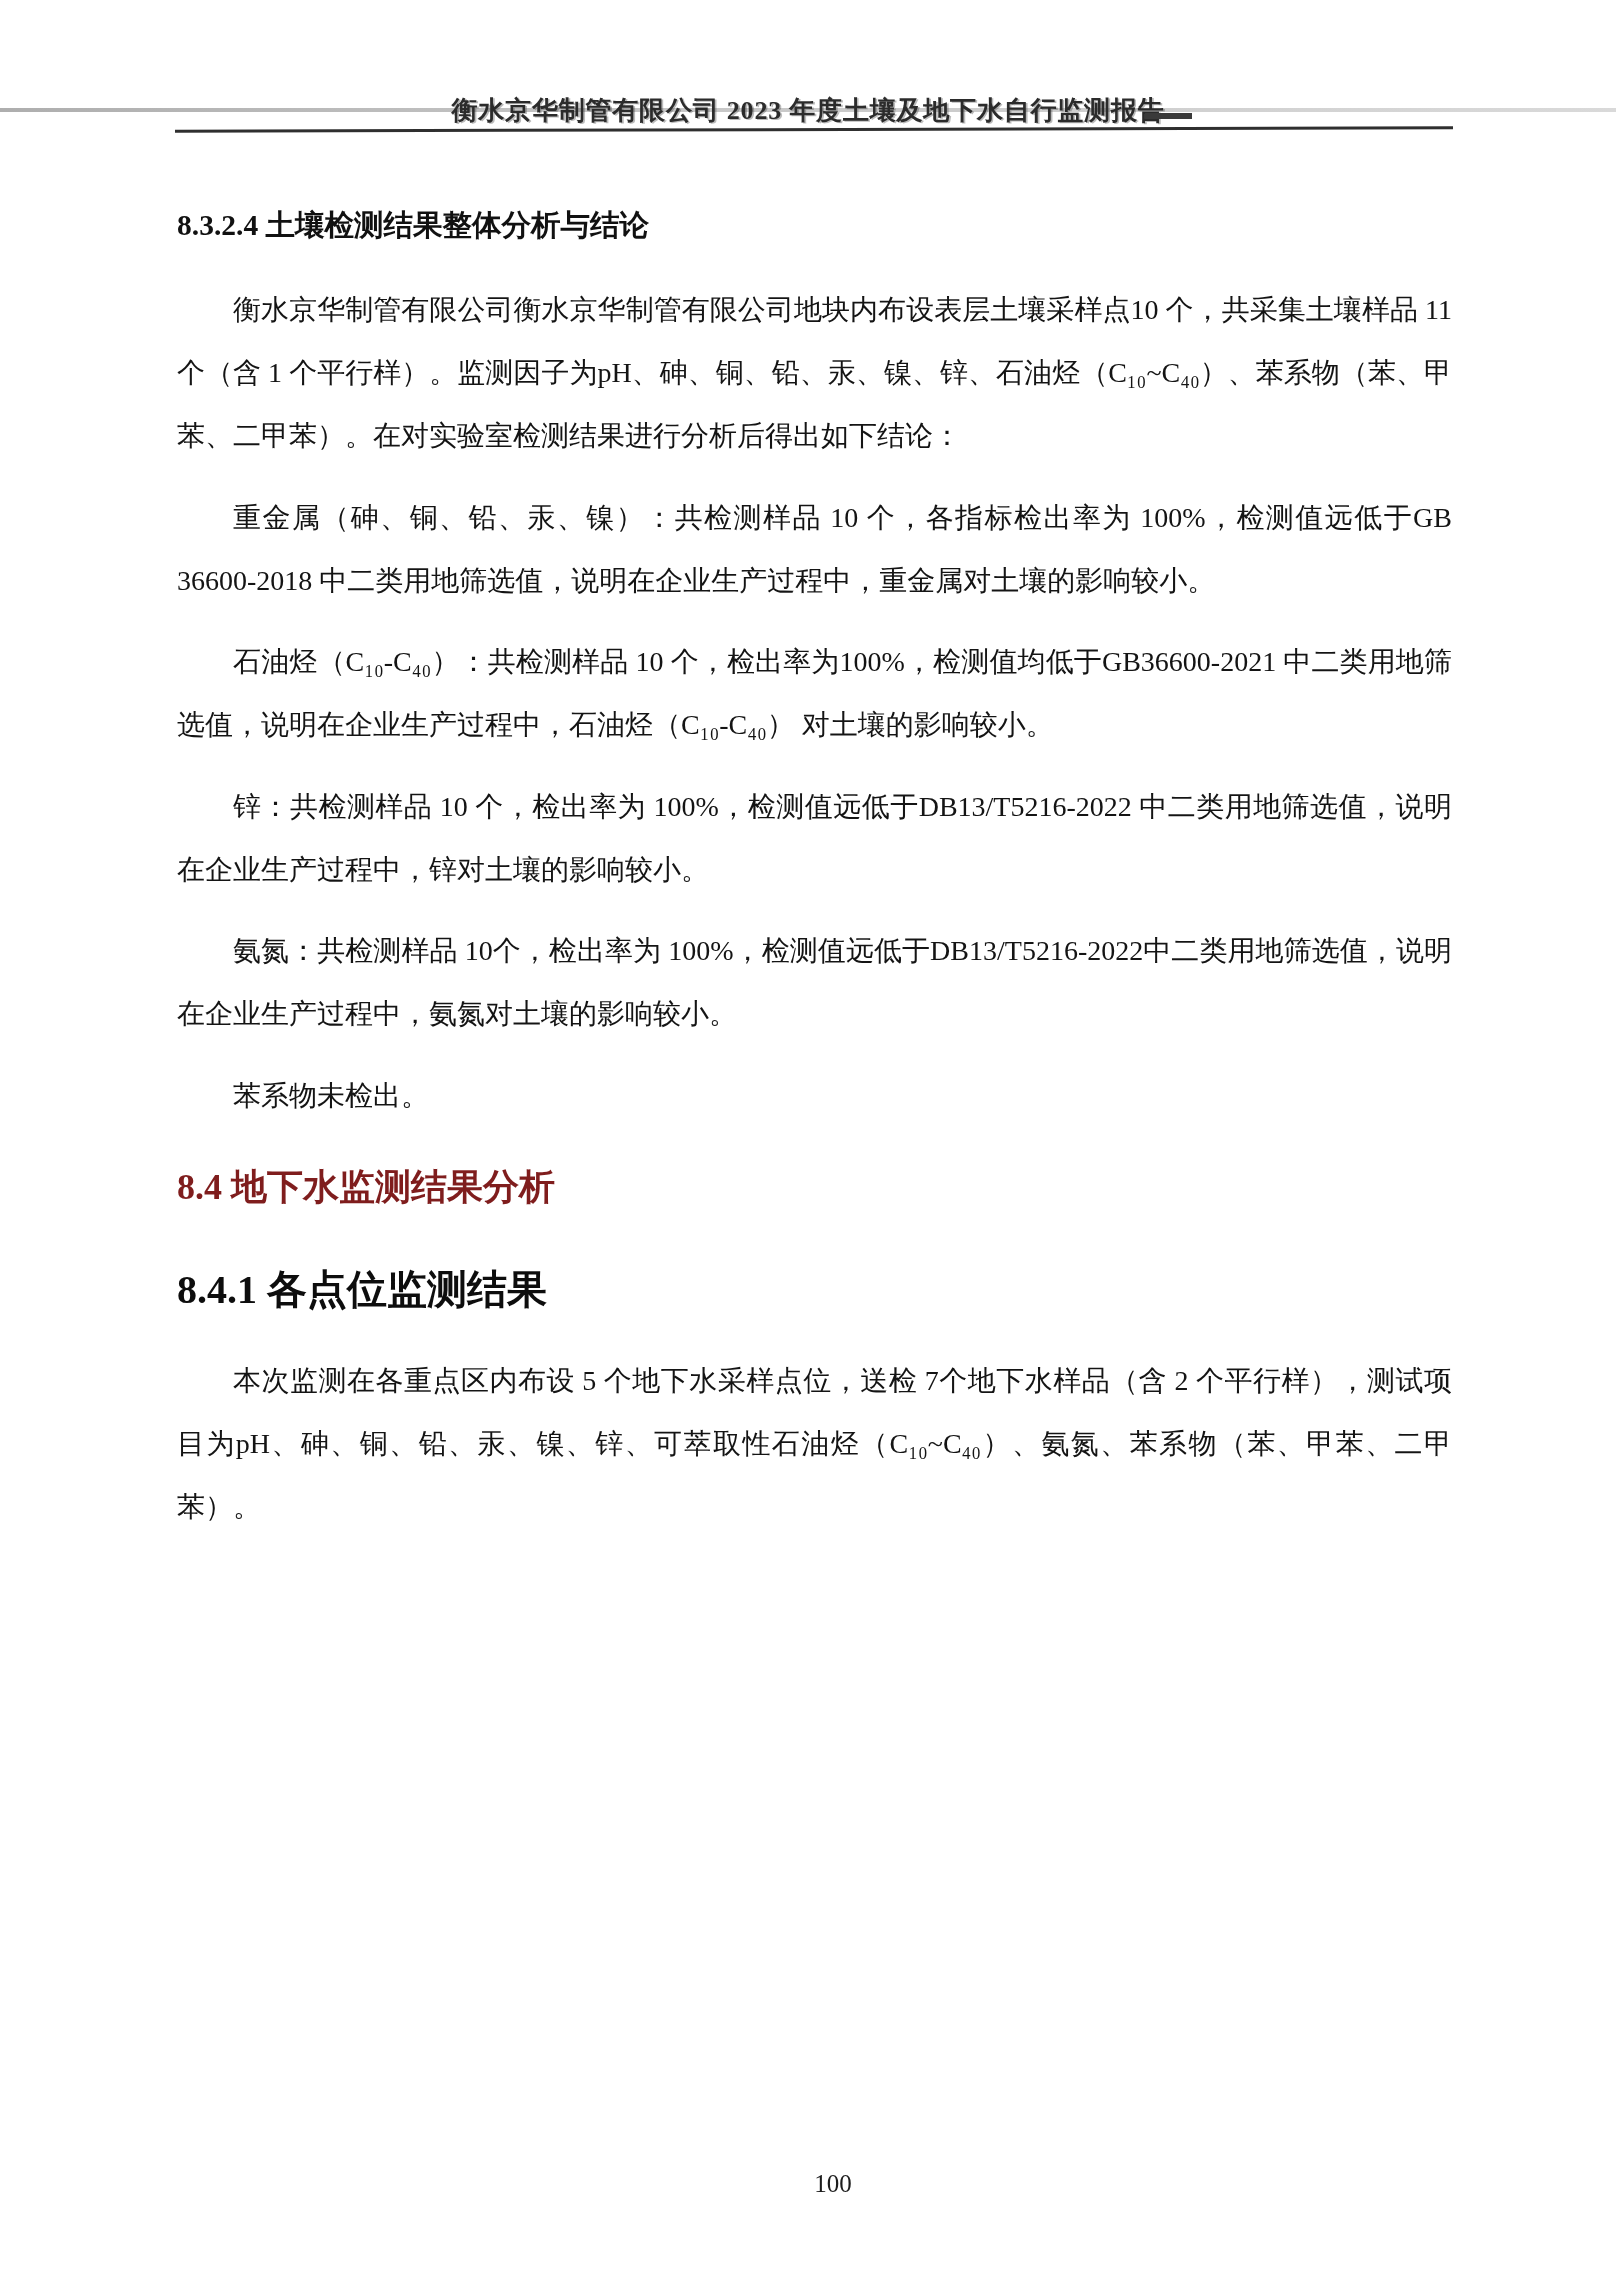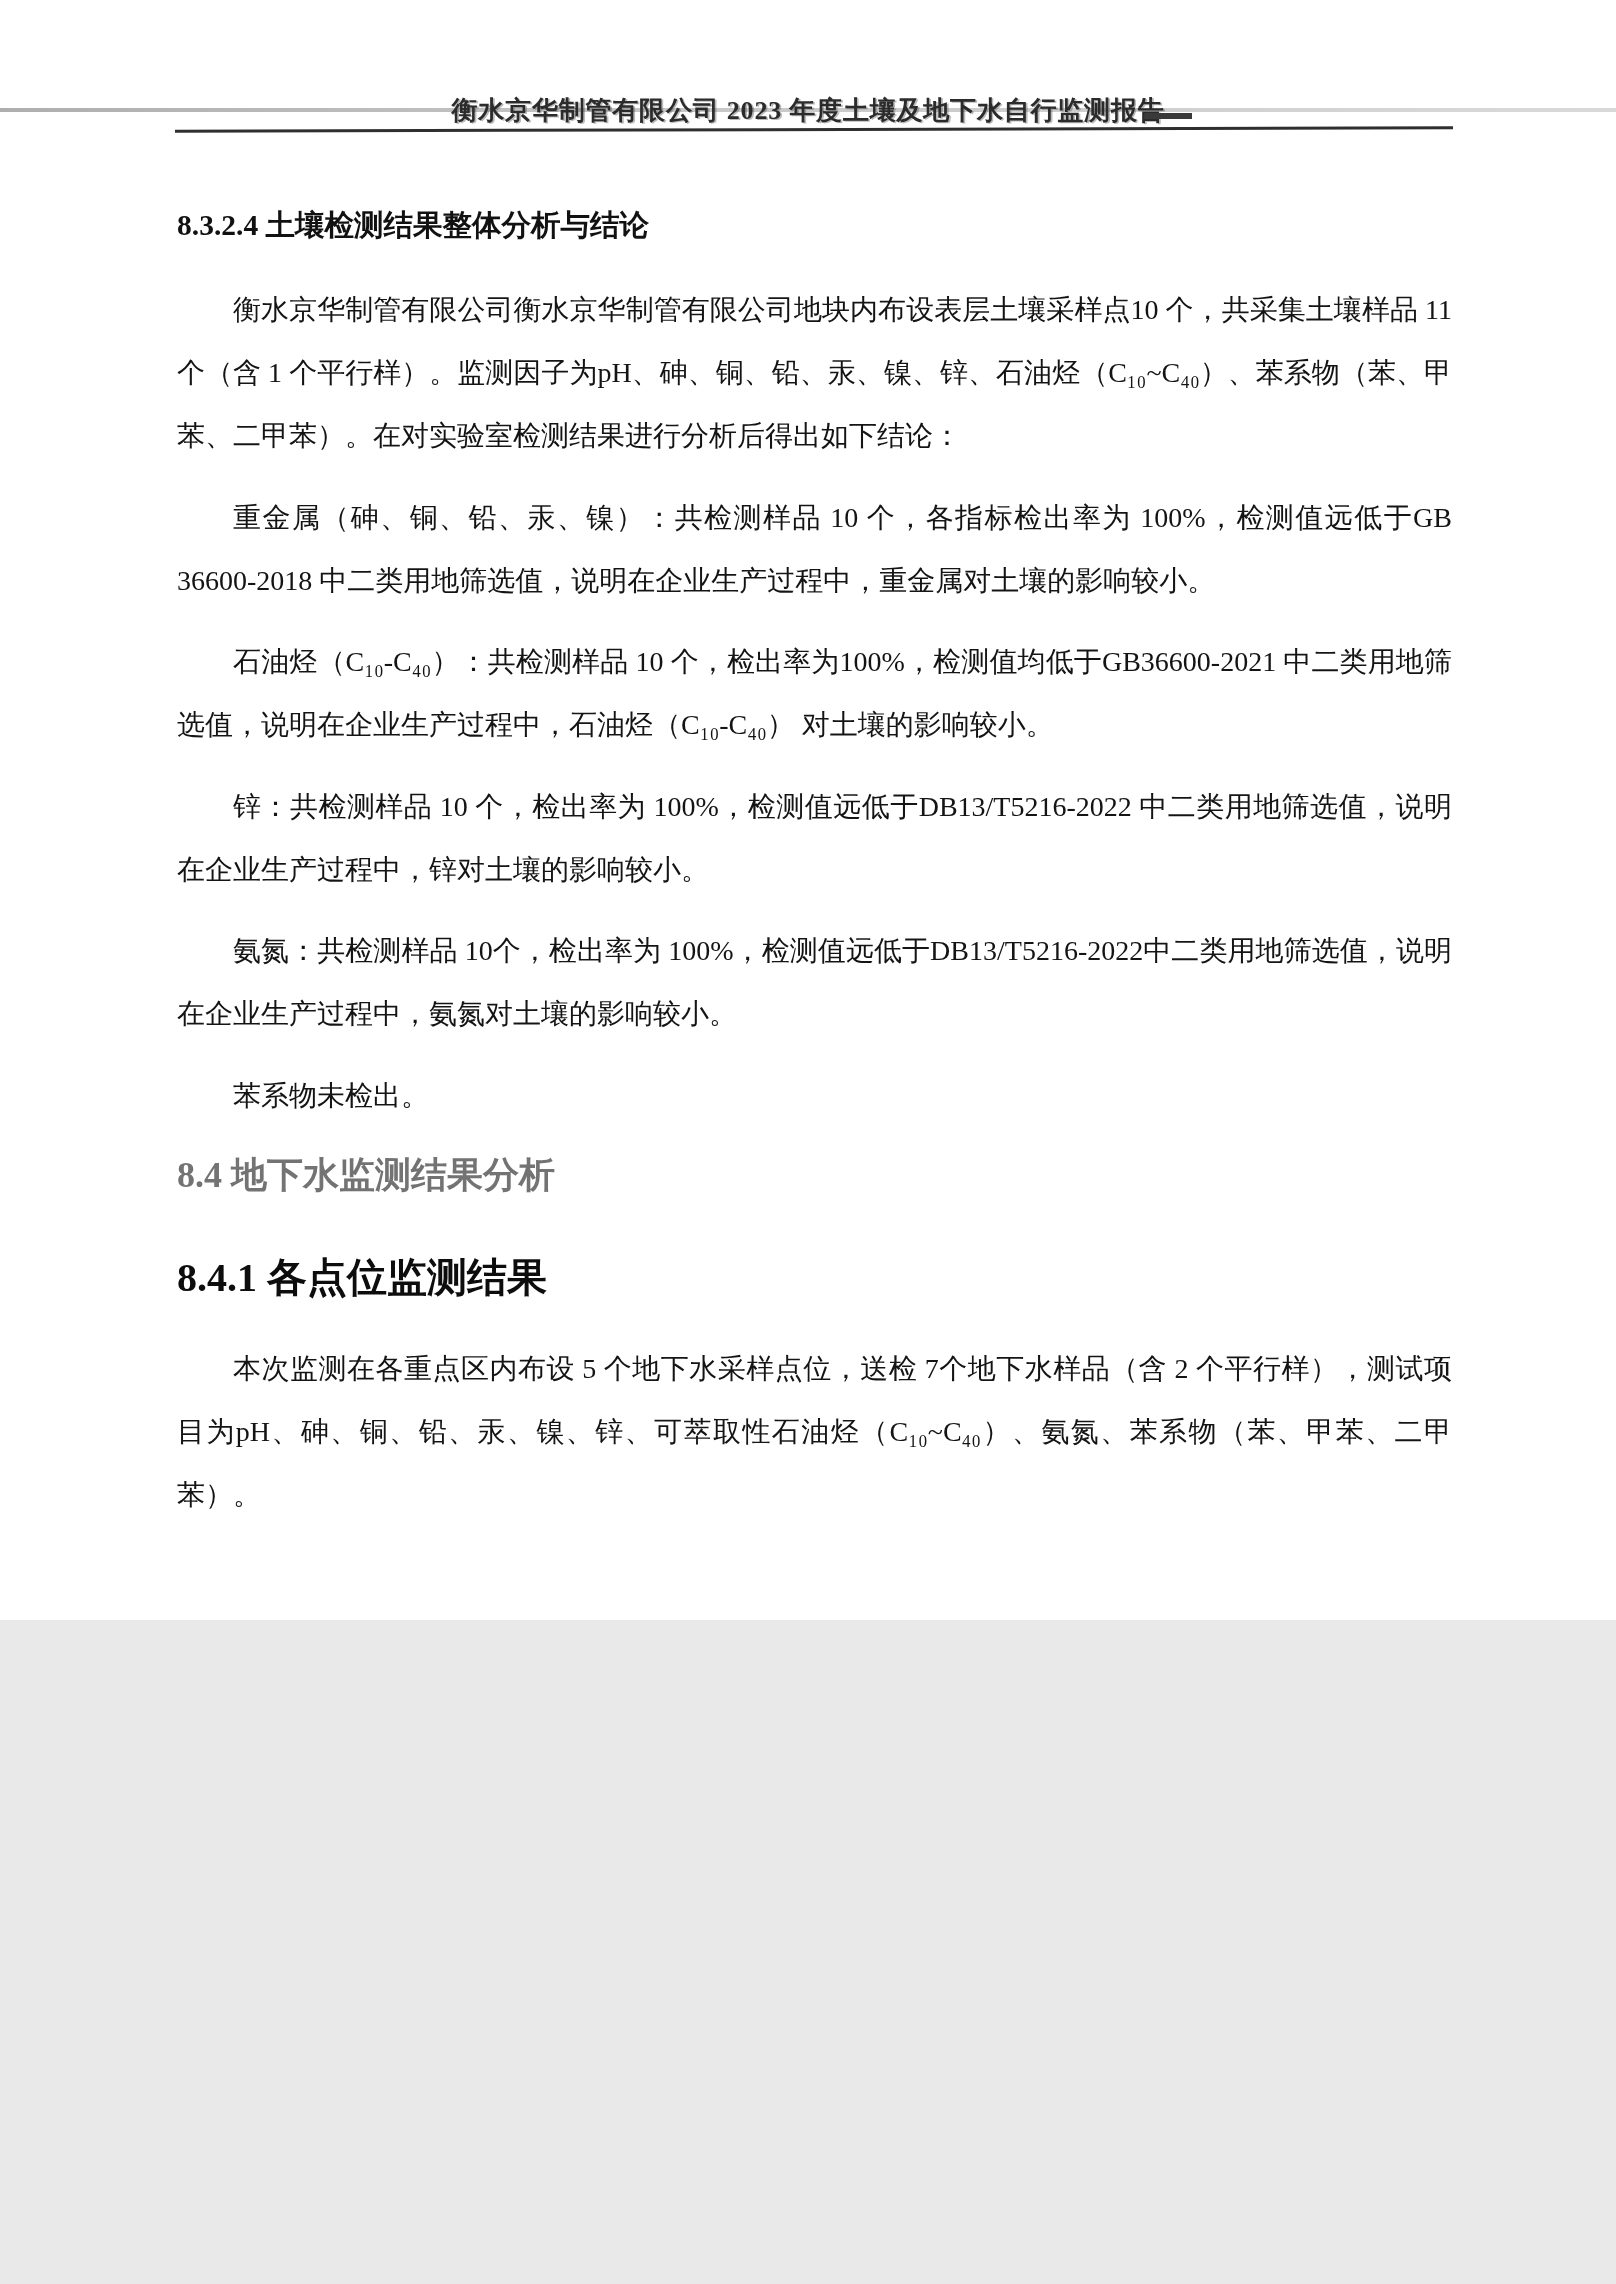--- a/index.html
+++ b/index.html
@@ -1,19 +1,19 @@
 <!DOCTYPE html>
 <html lang="zh" style="font-size:13.5px"><head>
 <meta charset="utf-8">
 <style>
   html, body { margin: 0; padding: 0; background: #e9e9e9; }
   .page {
     position: relative;
     width: 1616px;
-    height: 1620px;
+    height: 2284px;
     background: #ffffff;
     font-family: "Liberation Serif", "DejaVu Serif", serif;
     color: #171717;
     overflow: hidden;
   }
 
   
   .header-grayline {
     position: absolute;
     top: 108px; left: 0;
@@ -64,22 +64,22 @@
     line-height: 63px;
     margin: 0 0 18.5px 0;
     text-align: justify;
     text-indent: 2em;
     color: #141414;
   }
   .sec-h2 {
     font-size: 36px;
     font-weight: bold;
     line-height: 46px;
-    margin: 25px 0 59px 0;
-    color: #737373;
+    margin: 37px 0 59px 0;
+    color: #7f1d1d;
   }
   .sec-h3 {
     font-size: 40px;
     font-weight: bold;
     line-height: 42px;
     margin: 0 0 38px 0;
     color: #0d0d0d;
   }
 
   

